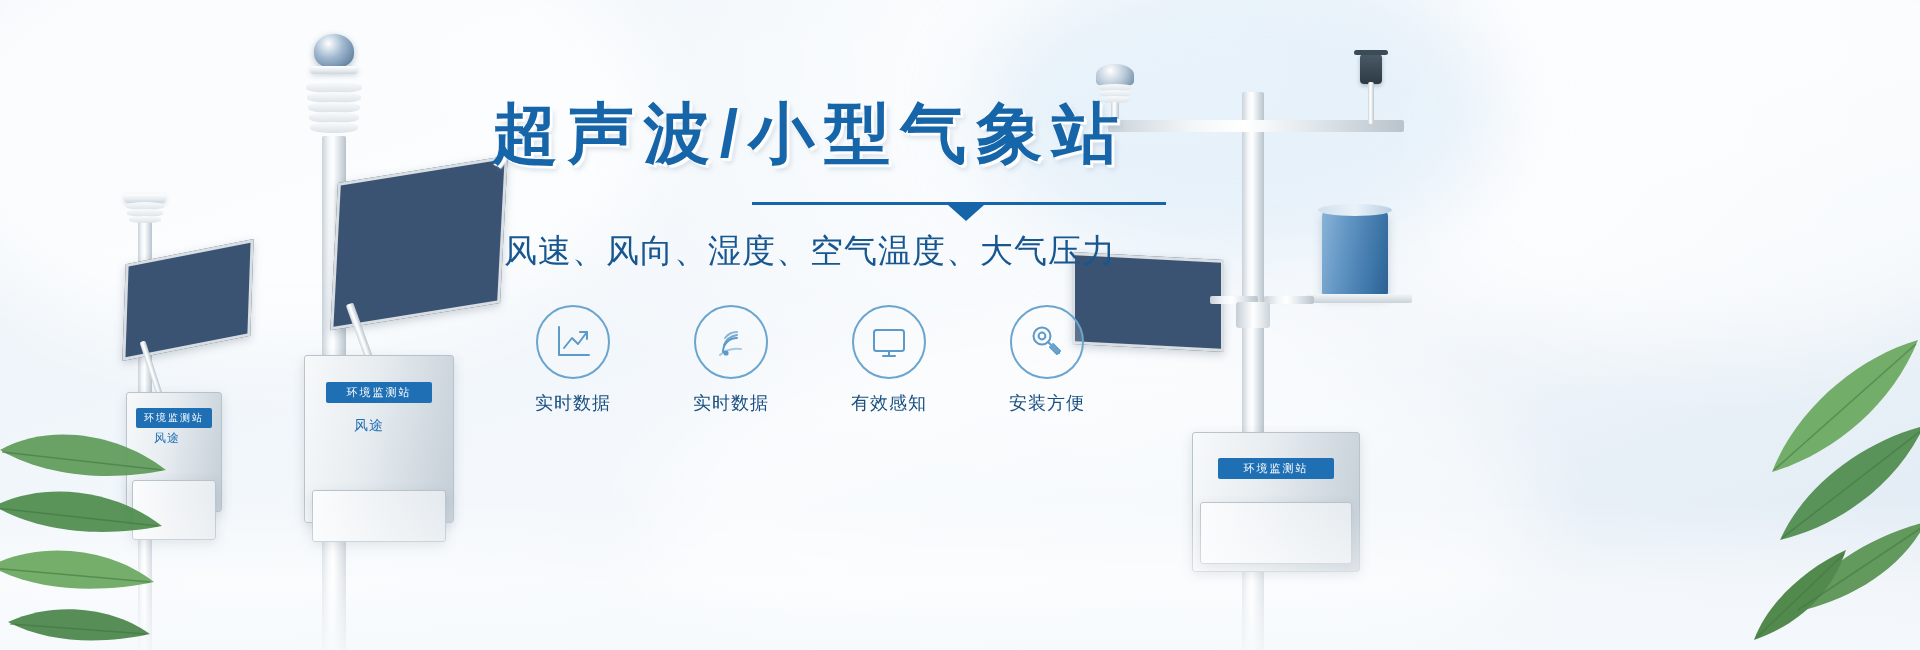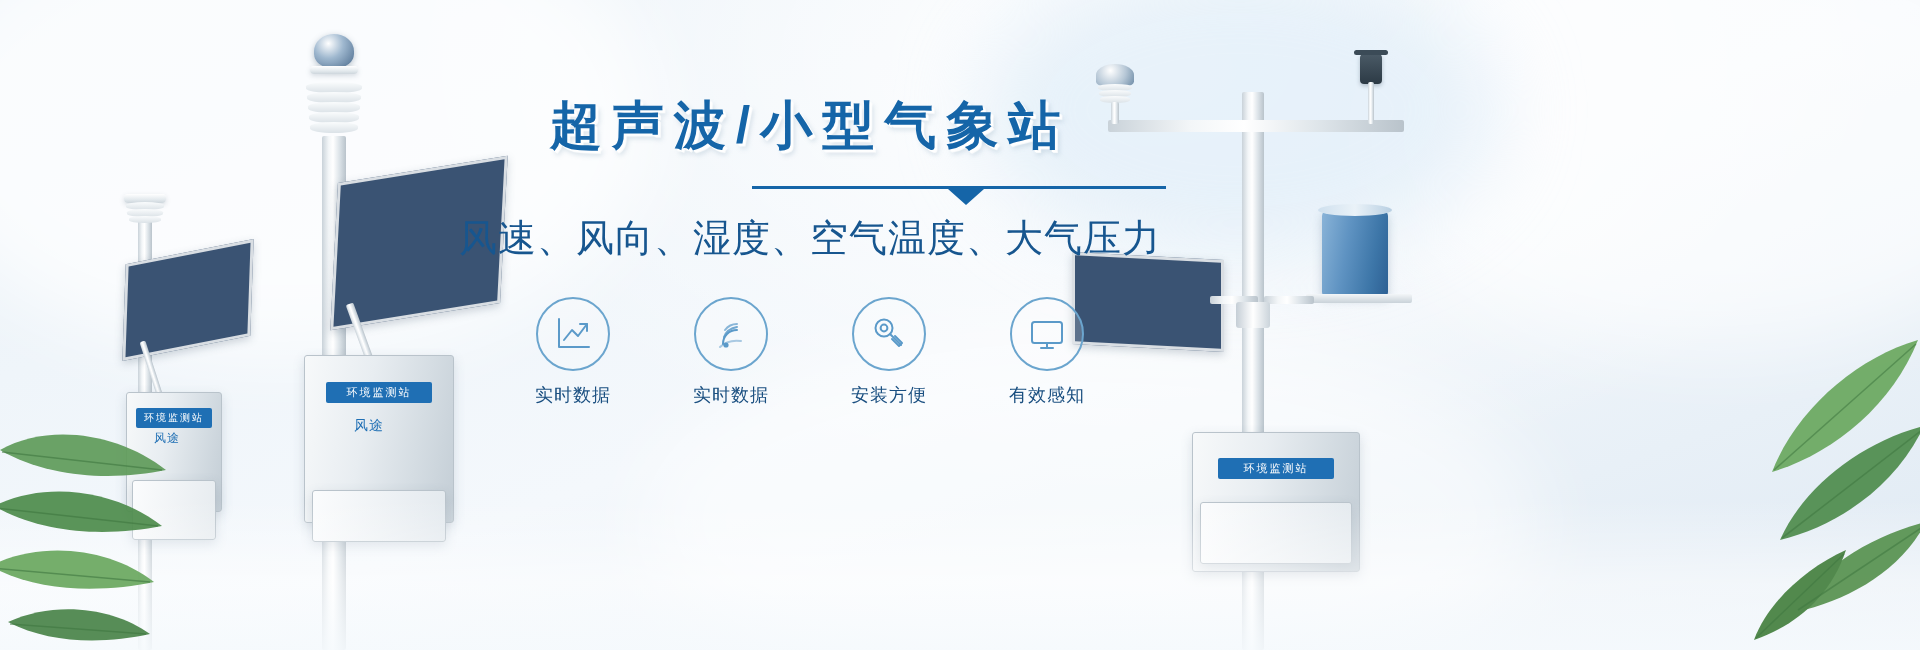--- a/index.html
+++ b/index.html
@@ -31,21 +31,21 @@
 
   
   .center-col {
     position:absolute;
     left:440px; top:96px;
     width:740px;
     text-align:center;
     z-index:6;
   }
   .main-title {
-    font-size:52px;
+    font-size:66px;
     font-weight:bold;
     color:#1565a8;
     letter-spacing:10px;
     line-height:1.15;
     white-space:nowrap;
     text-shadow:
       2px 2px 0 #ffffff,
       3px 3px 1px rgba(255,255,255,.9),
       4px 5px 5px rgba(120,150,175,.28);
   }
@@ -65,21 +65,21 @@
   .divider-tri {
     position:absolute;
     left:508px; top:11px;
     width:0; height:0;
     border-left:18px solid transparent;
     border-right:18px solid transparent;
     border-top:16px solid #1565a8;
   }
 
   .sub-line {
-    font-size:38px;
+    font-size:33px;
     color:#17568f;
     letter-spacing:1px;
     line-height:1.62;
     white-space:nowrap;
     font-weight:400;
   }
   .sub-block { margin-top:8px; }
 
   
   .features {
@@ -320,36 +320,36 @@
             <path d="M14 16 C17 12, 21 10, 26 10" opacity=".7"></path>
             <circle cx="15" cy="31" r="2.6" fill="#5b9ac9" stroke="none"></circle>
             <path d="M9 33 C14 28, 22 26, 30 27" opacity=".5"></path>
           </svg>
         </div>
         <div class="feature-label">实时数据</div>
       </div>
 
       <div class="feature">
         <div class="feature-circle">
+          <svg width="40" height="36" viewBox="0 0 40 36" fill="none" stroke="#5b9ac9" stroke-width="2" stroke-linecap="round" stroke-linejoin="round">
+            <rect x="5" y="6" width="30" height="21" rx="2.5"></rect>
+            <path d="M14 32 L26 32"></path>
+            <path d="M20 27 L20 32"></path>
+          </svg>
+        </div>
+        <div class="feature-label">有效感知</div>
+      </div>
+
+      <div class="feature">
+        <div class="feature-circle">
           <svg width="40" height="40" viewBox="0 0 40 40" fill="none" stroke="#5b9ac9" stroke-width="2" stroke-linecap="round" stroke-linejoin="round">
             <circle cx="15" cy="14" r="8.5"></circle>
             <circle cx="15" cy="14" r="3.4"></circle>
             <path d="M21 20 L32 31"></path>
             <path d="M26 22 L33 29 L30 32 L23 25"></path>
           </svg>
         </div>
         <div class="feature-label">安装方便</div>
       </div>
 
-      <div class="feature">
-        <div class="feature-circle">
-          <svg width="40" height="36" viewBox="0 0 40 36" fill="none" stroke="#5b9ac9" stroke-width="2" stroke-linecap="round" stroke-linejoin="round">
-            <rect x="5" y="6" width="30" height="21" rx="2.5"></rect>
-            <path d="M14 32 L26 32"></path>
-            <path d="M20 27 L20 32"></path>
-          </svg>
-        </div>
-        <div class="feature-label">有效感知</div>
-      </div>
-
     </div>
   </div>
 </div>
 
 </body></html>

